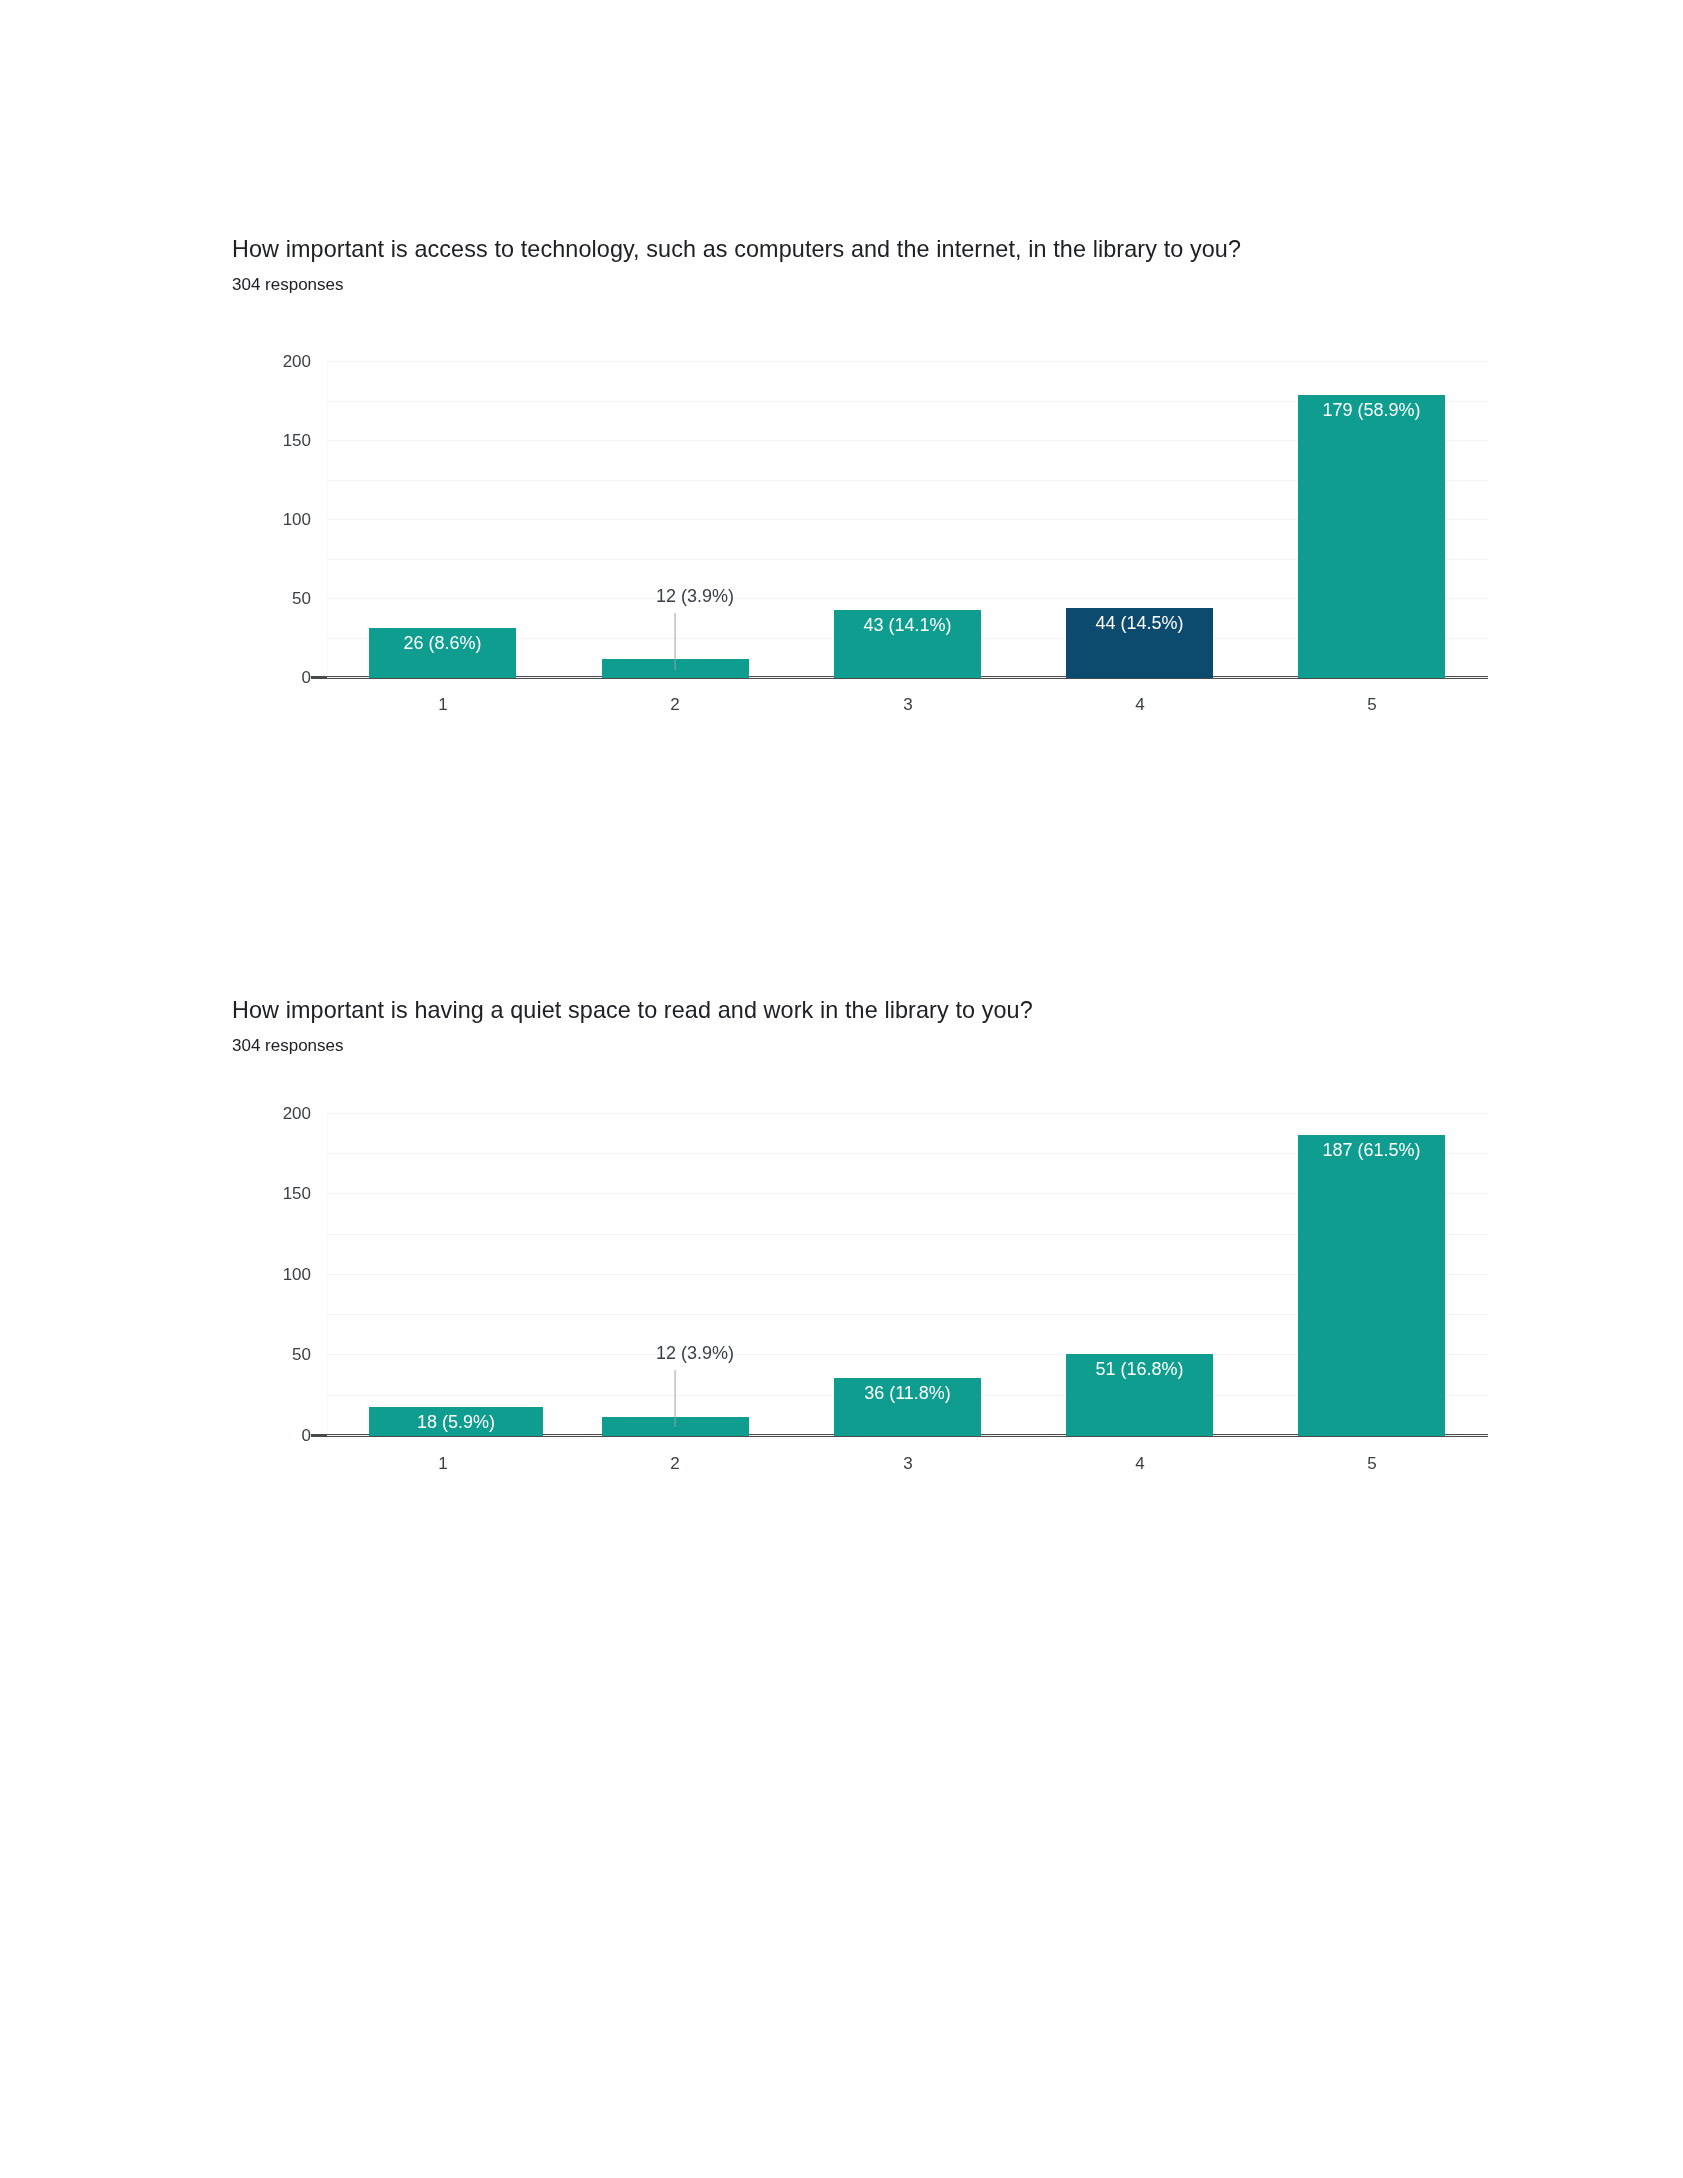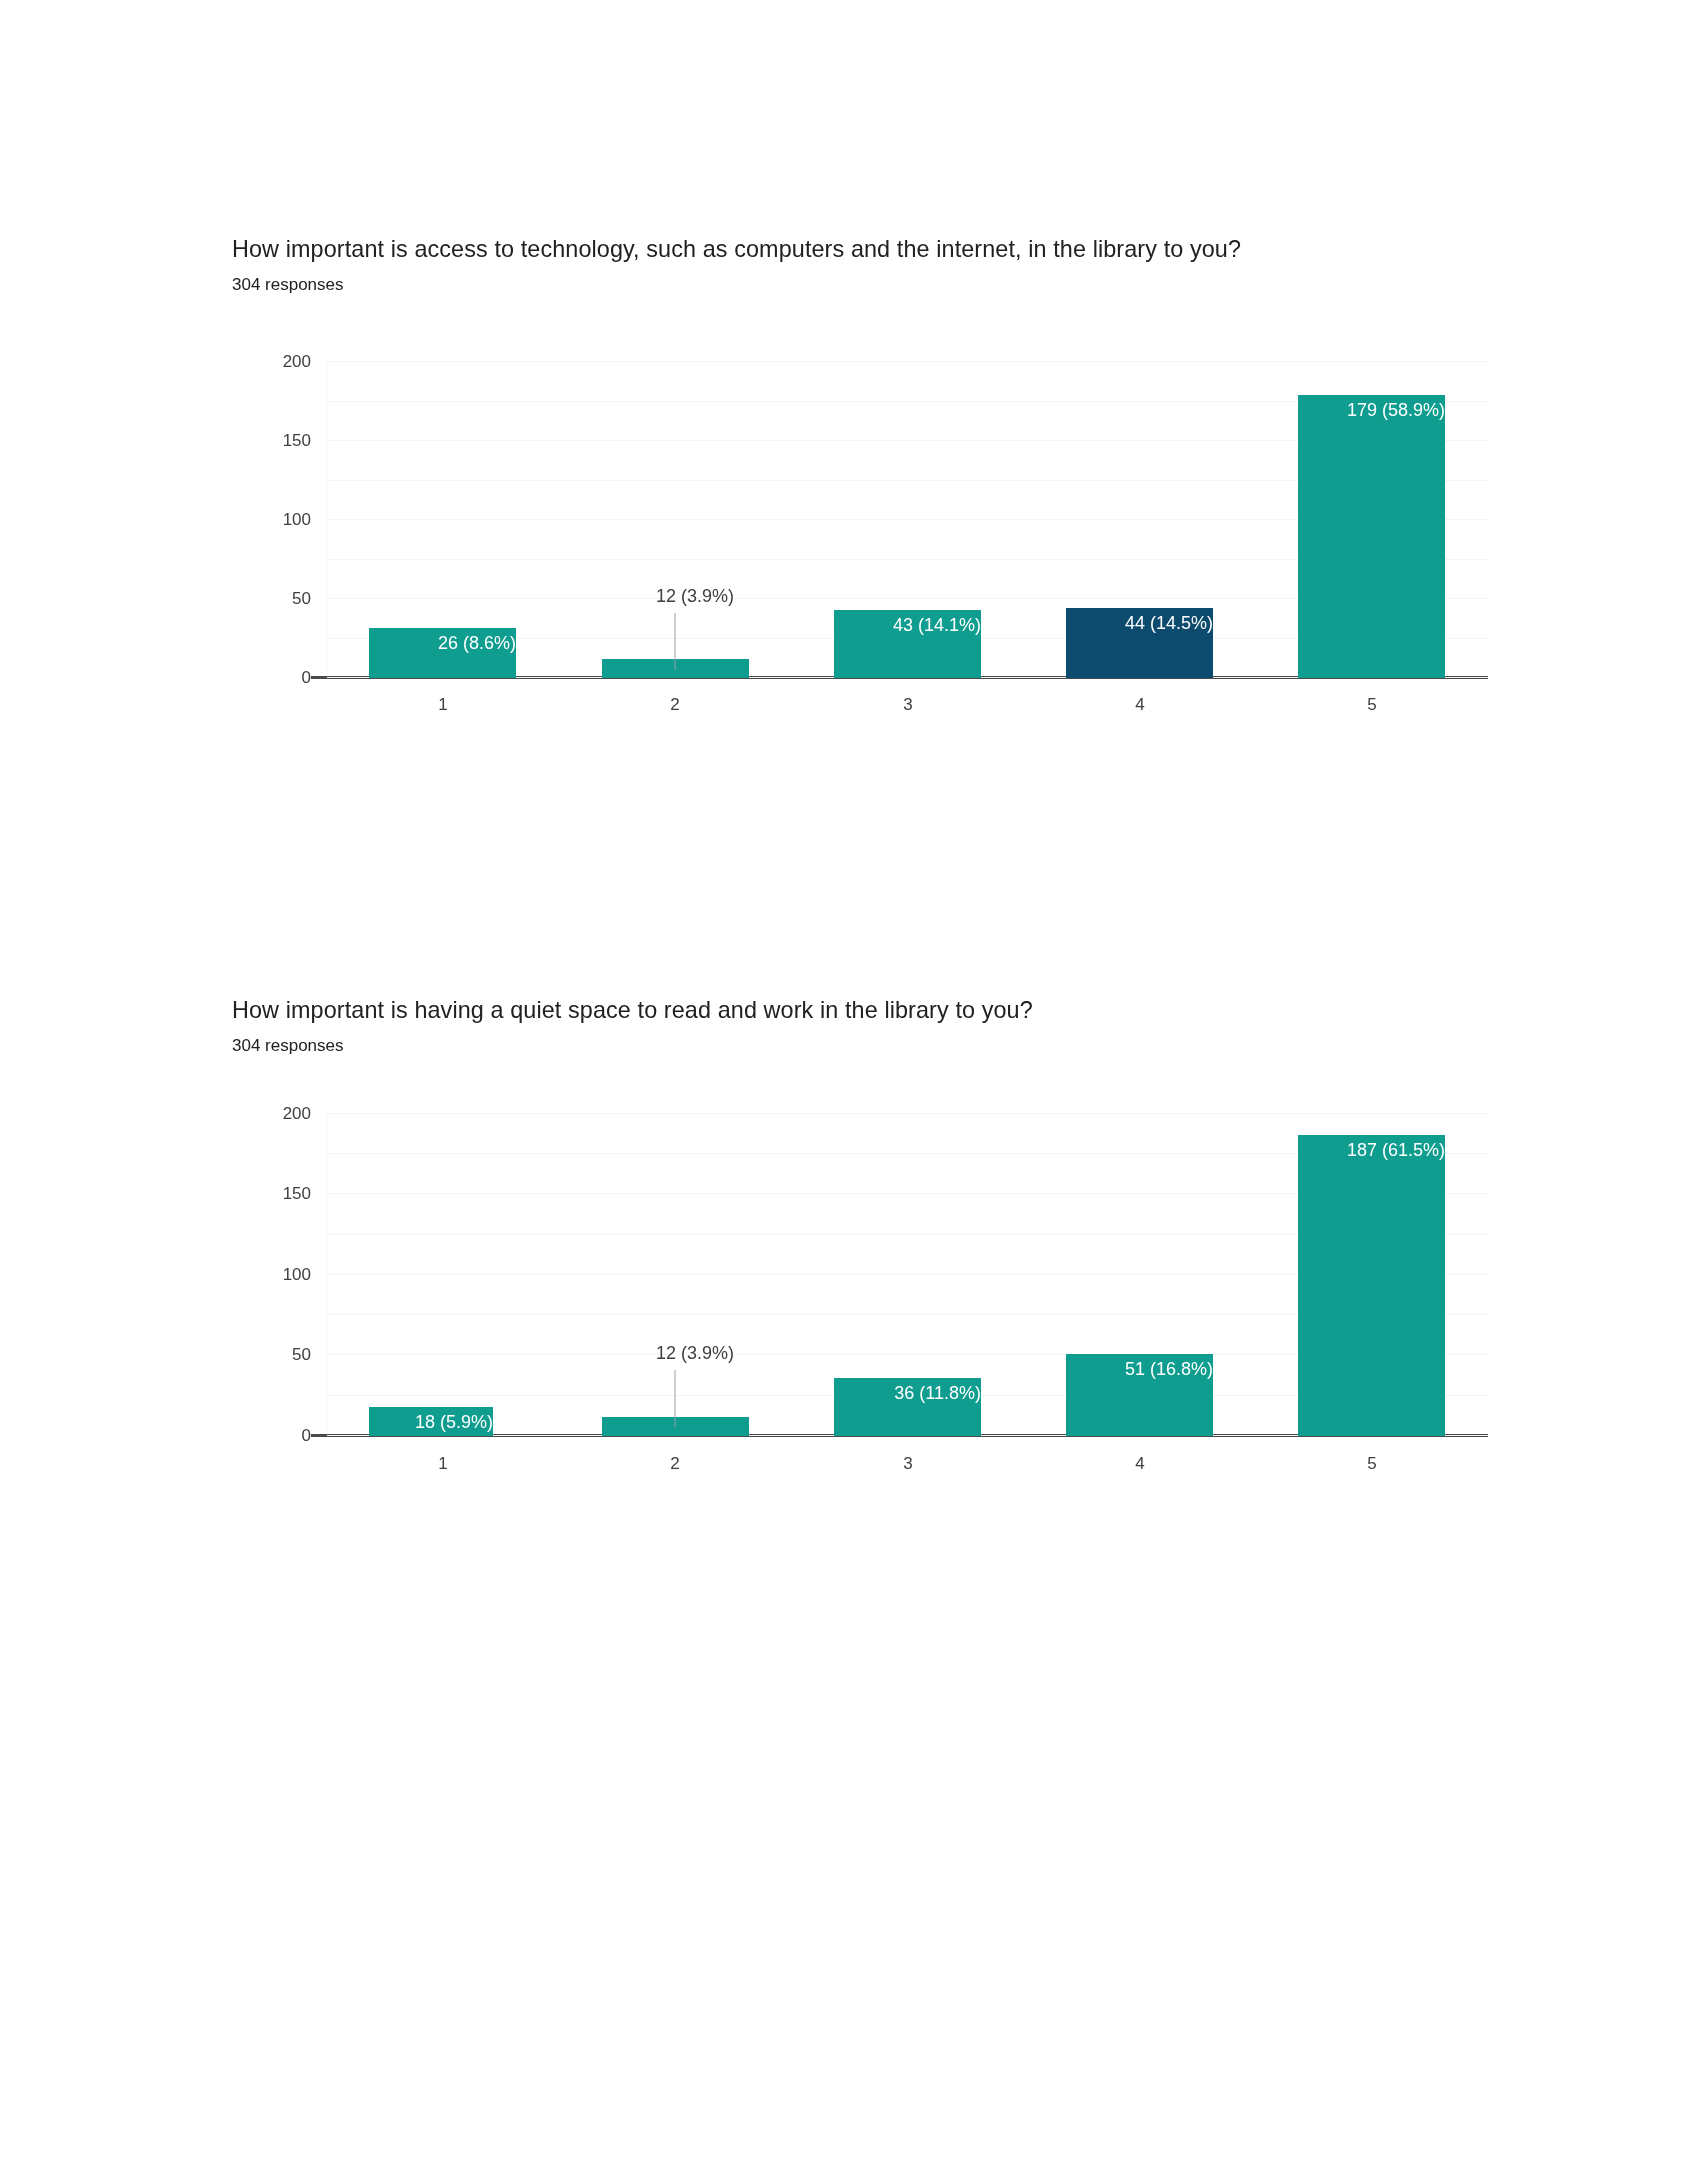--- a/index.html
+++ b/index.html
@@ -118,21 +118,21 @@
     bottom: 0;
     background: #0f9d8f;
   }
 
   
   .bar-label-in {
     position: absolute;
     top: 5.4px;
     left: 0;
     right: 0;
-    text-align: right;
+    text-align: center;
     font-size: 18px;
     color: #ffffff;
     white-space: nowrap;
     pointer-events: none;
   }
   
   .bar-label-out {
     position: absolute;
     left: 50%;
     transform: translateX(-50%);
@@ -246,21 +246,21 @@
         <div class="axis-line"></div>
       <div class="gridline" style="bottom: 0px;"></div>
           <div class="gridline" style="bottom: 40px;"></div>
           <div class="gridline" style="bottom: 81px;"></div>
           <div class="gridline" style="bottom: 121px;"></div>
           <div class="gridline" style="bottom: 161px;"></div>
           <div class="gridline" style="bottom: 201px;"></div>
           <div class="gridline" style="bottom: 242px;"></div>
           <div class="gridline" style="bottom: 282px;"></div>
           <div class="gridline" style="bottom: 322px;"></div>
-          <div class="bar" style="left: 42px; width: 124px; height: 29px; background: rgb(15, 157, 143);">
+          <div class="bar" style="left: 42px; width: 174px; height: 29px; background: rgb(15, 157, 143);">
             <div class="bar-label-in">18 (5.9%)</div>
           </div>
           <div class="bar" style="left: 275px; width: 147px; height: 19.3px; background: rgb(15, 157, 143);"></div>
           <div class="bar-label-out" style="left: 348px; bottom: 72px;">12 (3.9%)</div>
           <div class="leader" style="left: 348px; bottom: 8.7px; height: 57px;"></div>
           <div class="bar" style="left: 507px; width: 147px; height: 58px; background: rgb(15, 157, 143);">
             <div class="bar-label-in">36 (11.8%)</div>
           </div>
           <div class="bar" style="left: 739px; width: 147px; height: 82px; background: rgb(15, 157, 143);">
             <div class="bar-label-in">51 (16.8%)</div>

